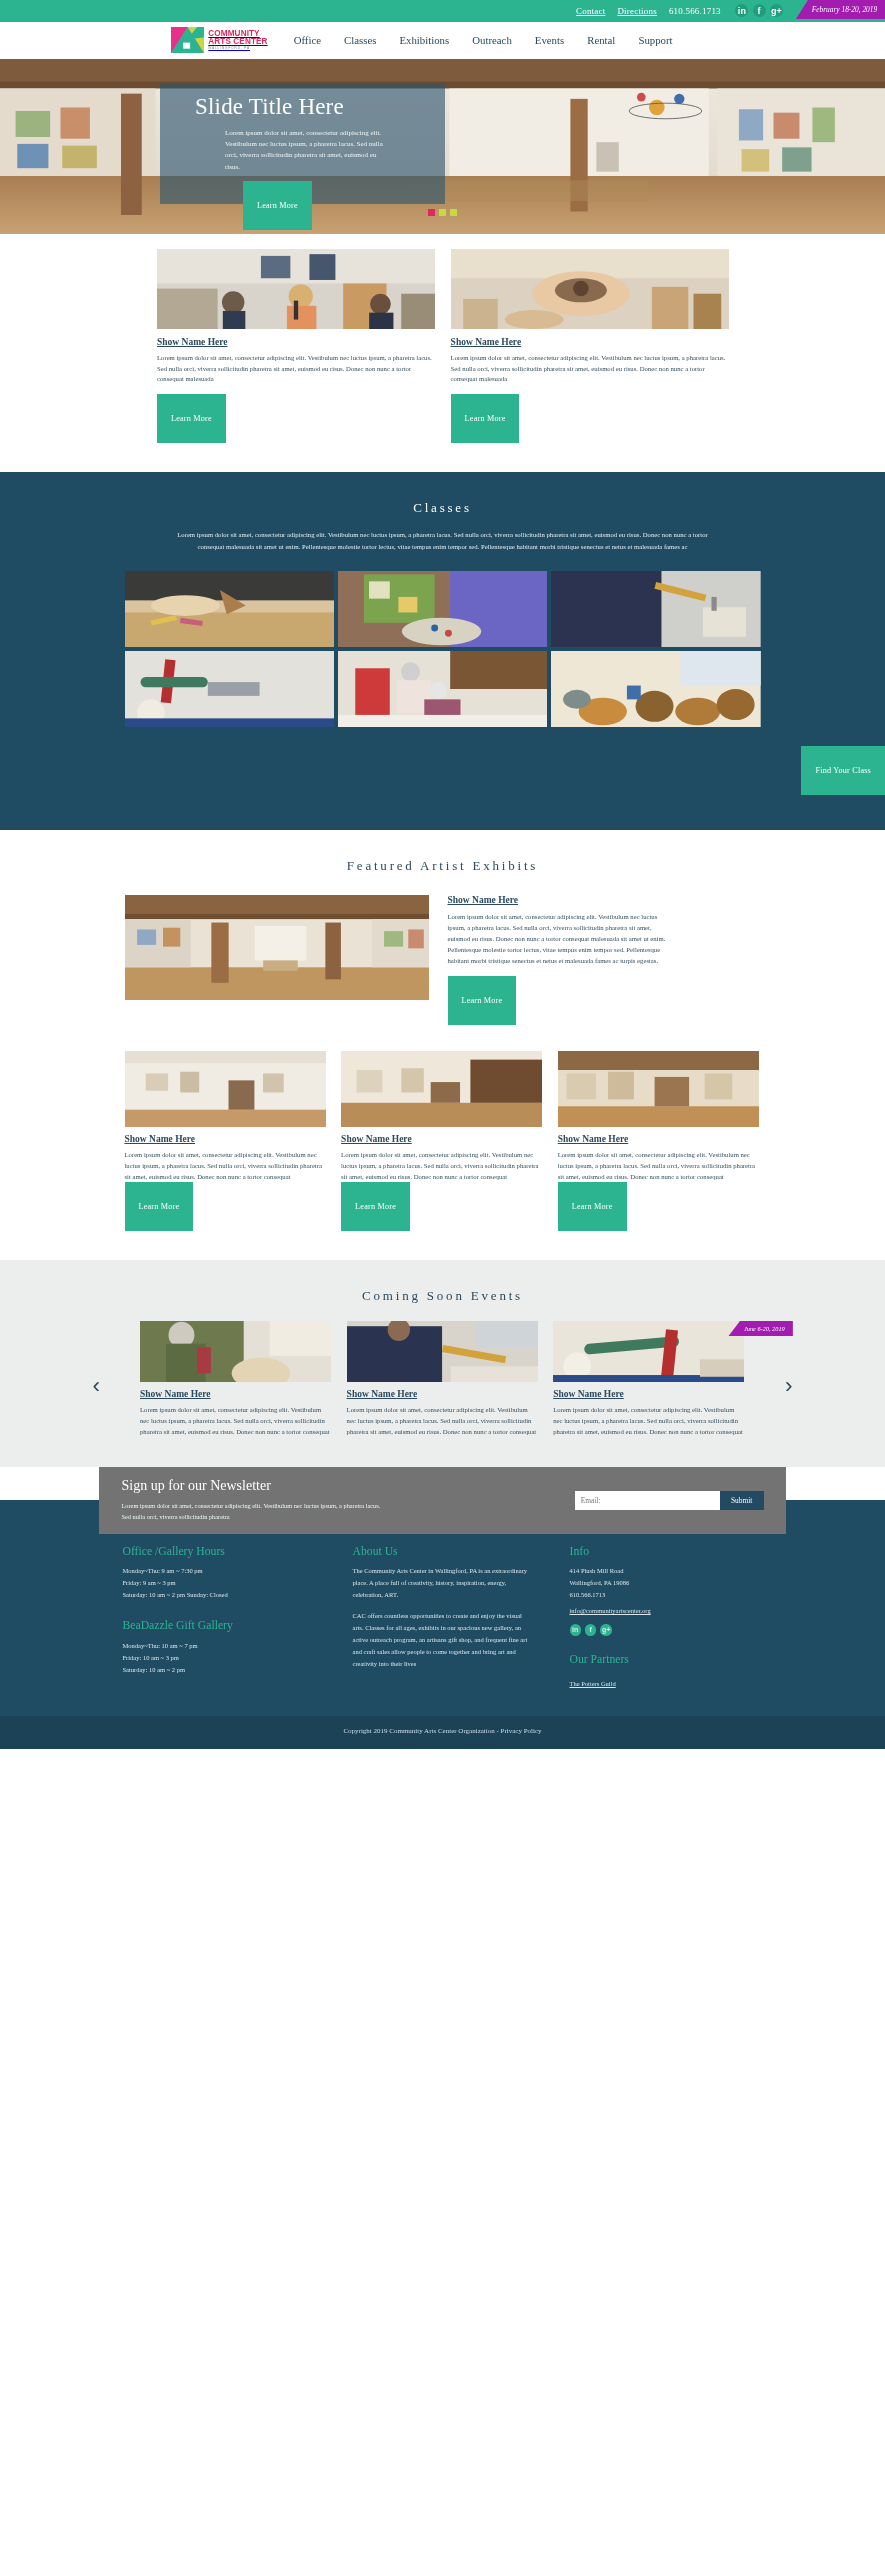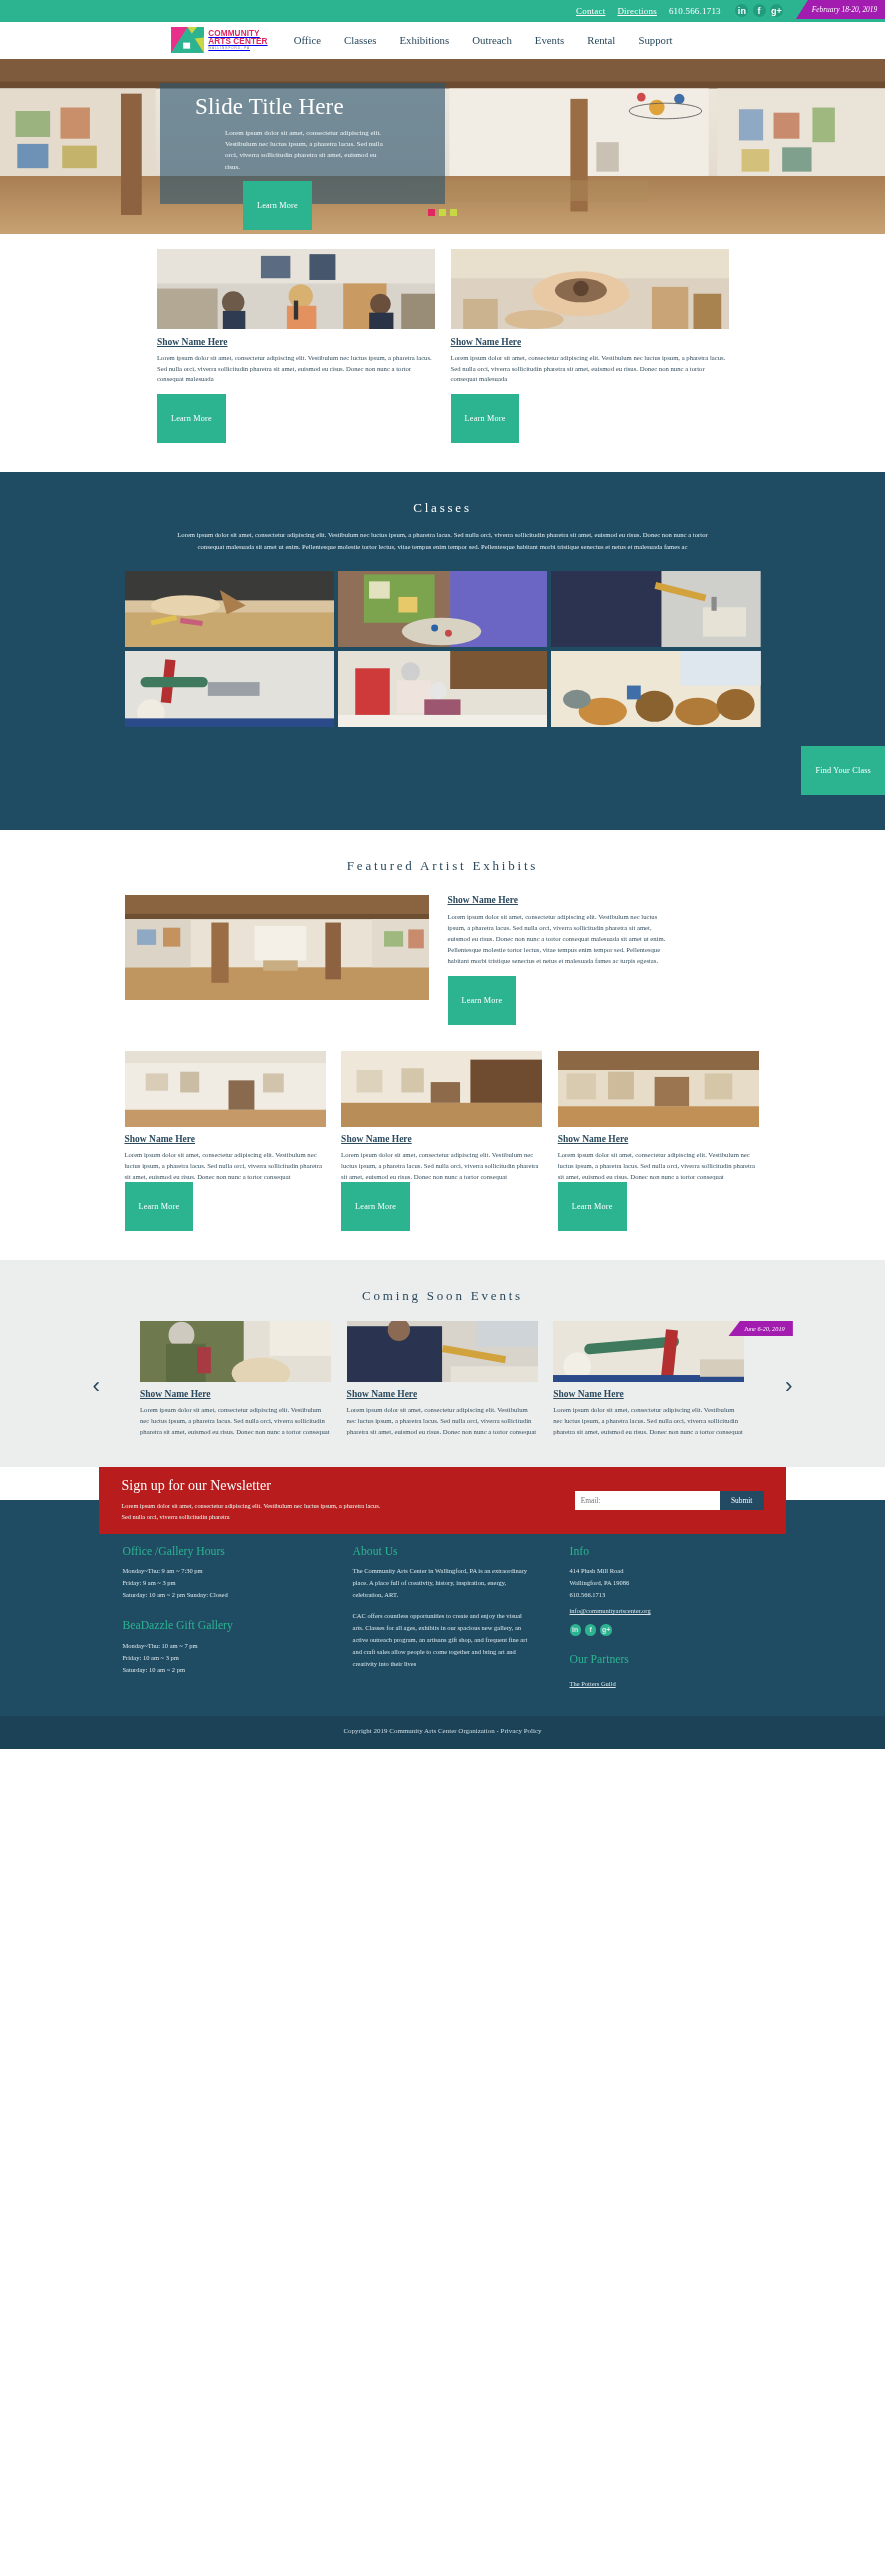--- a/index.html
+++ b/index.html
@@ -159,21 +159,21 @@
   }
   .arrow.l { left: 0; }
   .arrow.r { right: 0; }
   .cs-row { display: flex; gap: 15.6px; width: 605px; margin: 0 auto; }
   .cs-card { width: 191px; }
   .cs-thumb { position: relative; height: 61px; overflow:hidden; }
   .cs-card .ribbon { height: 15.6px; font-size: 6.3px; }
 
   
   .newsletter {
-    width: 687px; margin: 0 auto; background: #b91c1c;
+    width: 687px; margin: 0 auto; background: #737373;
     height: 67px; display: flex; align-items: center;
     padding: 0 22.5px; position: relative; z-index: 2;
   }
   .nl-left { width: 337px; }
   .nl-left h3 { color:#fff; font-weight: normal; font-size: 14px; }
   .nl-left p { color:#eafaf5; font-size: 6.3px; line-height: 1.75; margin-top: 6px; width: 259px; }
   .nl-form { display: flex; margin-left: auto; }
   .nl-form input {
     width: 145px; height: 19px; border: none; background: #fff;
     font-family: "Liberation Serif", serif; font-size: 7.4px;

